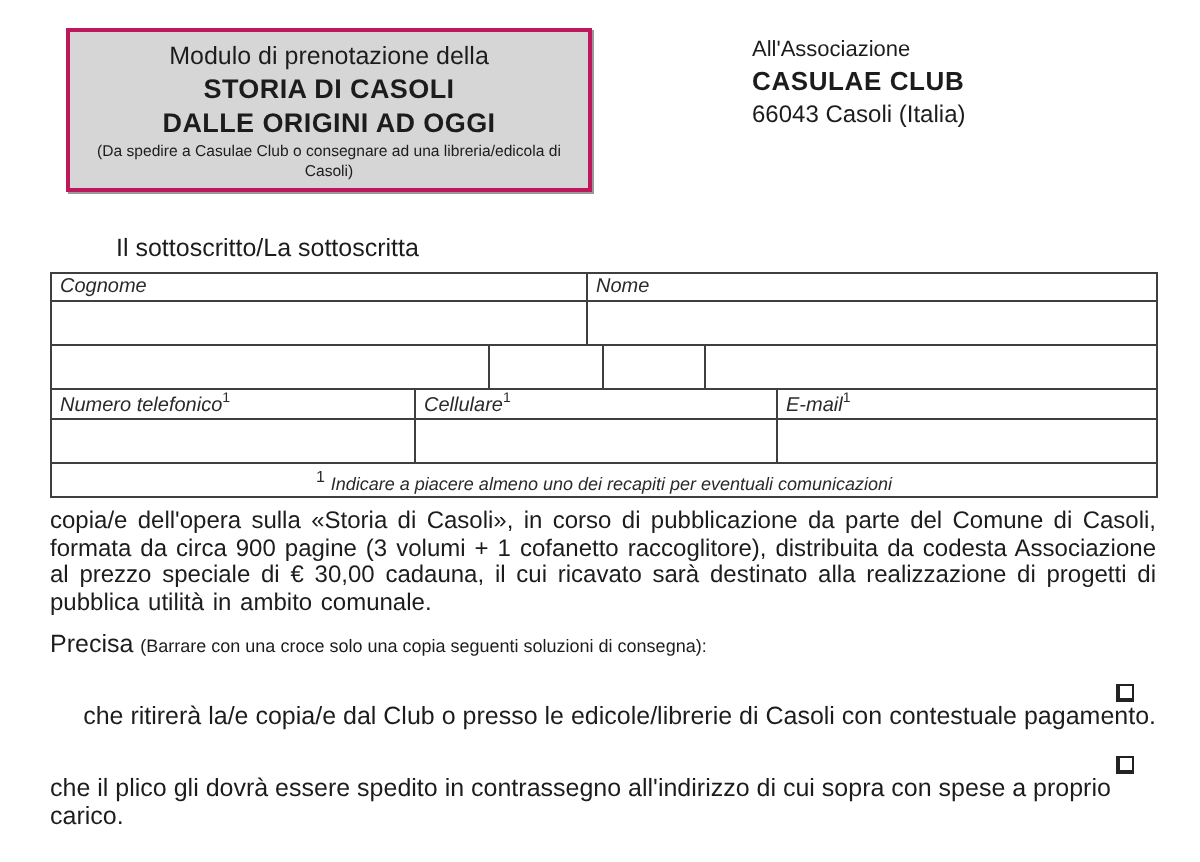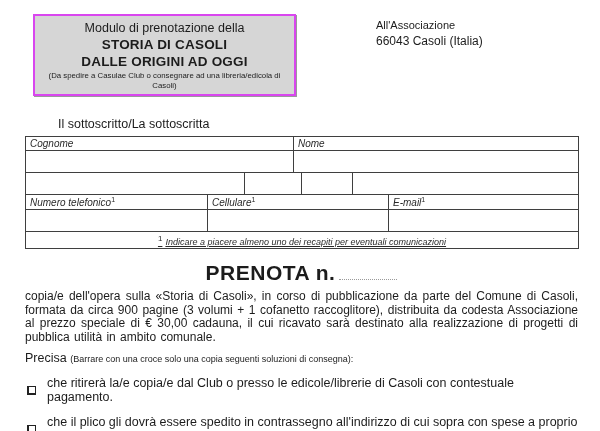--- a/index.html
+++ b/index.html
@@ -11,21 +11,21 @@
     font-family:"Liberation Sans", sans-serif;
     color:#1c1c1c;
     padding:14px 22px 0 25px;
     overflow:hidden;
   }
   
   .header { display:flex; justify-content:space-between; align-items:flex-start; }
   .title-box {
     width:263px; margin-left:8px;
     background:#d6d6d6;
-    border:2px solid #d946ef;
+    border:2px solid #be185d;
     box-shadow:1px 1px 0 #9a9a9a;
     text-align:center;
     padding:4px 4px 3px 4px;
   }
   .tb-line1 { font-size:12.5px; line-height:16px; }
   .tb-line2, .tb-line3 { font-size:13.5px; font-weight:bold; line-height:17px; letter-spacing:0.2px; }
   .tb-note { font-size:7.8px; line-height:10px; margin-top:1px; }
   .address { width:202px; font-size:12px; line-height:16px; margin-top:3px; }
   .addr-l1 { font-size:11px; }
   .addr-l2 { font-weight:bold; font-size:13px; letter-spacing:0.3px; }
@@ -48,57 +48,58 @@
     color:#2a2a2a;
     padding:1px 4px;
     vertical-align:top;
     overflow:hidden;
     white-space:nowrap;
   }
   tr.lbl td { height:14px; }
   tr.inp td { height:22px; }
   td sup { font-size:7px; font-style:normal; vertical-align:super; }
   tr.fnote td {
-    height:16px; text-align:center; font-size:9px; padding-top:2px;text-decoration:underline;
+    height:16px; text-align:center; font-size:9px; padding-top:2px;
   }
   tr.fnote sup { font-size:8px; margin-right:3px; }
 
   
   .prenota { margin-top:12px; text-align:center; font-size:21px; font-weight:bold; letter-spacing:0.5px; }
   .prenota .dots { display:inline-block; width:58px; border-bottom:1px dotted #9a9a9a; vertical-align:baseline; margin-left:4px; }
 
   
   .bodytext { margin-top:5px; font-size:12px; line-height:13.4px; text-align:justify; word-spacing:1px; }
 
   
   .precisa { margin-top:7px; font-size:12.5px; }
   .precisa .small { font-size:9px; }
 
   
-  .option { margin-top:11px; display:flex; align-items:center; font-size:12.5px; line-height:14px; }
+  .option { margin-top:11px; display:flex; align-items:flex-end; font-size:12.5px; line-height:14px;flex-direction:column; }
   .cbx {
     display:inline-block; width:9px; height:9px; margin:2px 11px 0 2px; flex:0 0 auto;
     border:1px solid #222; border-left-width:2px; border-bottom-width:2px;
     background:#fff;
   }
 </style>
 </head>
 <body>
 
 <div class="page">
 
   <div class="header">
     <div class="title-box">
       <div class="tb-line1">Modulo di prenotazione della</div>
       <div class="tb-line2">STORIA DI CASOLI</div>
       <div class="tb-line3">DALLE ORIGINI AD OGGI</div>
       <div class="tb-note">(Da spedire a Casulae Club o consegnare ad una libreria/edicola di Casoli)</div>
     </div>
     <div class="address">
       <div class="addr-l1">All'Associazione</div>
+      <div class="addr-l2">CASULAE CLUB</div>
       <div><span>66043 </span><span class="bold">Casoli</span><span> (Italia)</span></div>
     </div>
   </div>
 
   <div class="intro">Il sottoscritto/La sottoscritta</div>
 
   <table class="formgrid">
     <colgroup>
       <col style="width:182px">
         <col style="width:37px">
@@ -132,23 +133,20 @@
       <td></td>
       <td colspan="5"></td>
       <td></td>
     </tr>
     <tr class="fnote">
       <td colspan="7"><sup>1</sup><span>Indicare a piacere almeno uno dei recapiti per eventuali comunicazioni</span></td>
     </tr>
   </tbody>
     </table>
 
-  <div class="prenota">
-    <span>PRENOTA n.</span><span class="dots"></span>
-  </div>
 
   <div class="bodytext">
     <span>copia/e dell'opera sulla «</span><span class="bold">Storia di Casoli</span><span>», in corso di pubblicazione da parte del Comune di Casoli, formata da circa 900 pagine (3 volumi + 1 cofanetto raccoglitore), distribuita da codesta Associazione al prezzo speciale di </span><span class="bold">€ 30,00 cadauna</span><span>, il cui ricavato sarà destinato alla realizzazione di progetti di pubblica utilità in ambito comunale.</span>
   </div>
 
   <div class="precisa">
     <span>Precisa </span><span class="small">(Barrare con una croce solo una copia seguenti soluzioni di consegna):</span>
   </div>
 
   <div class="option">

